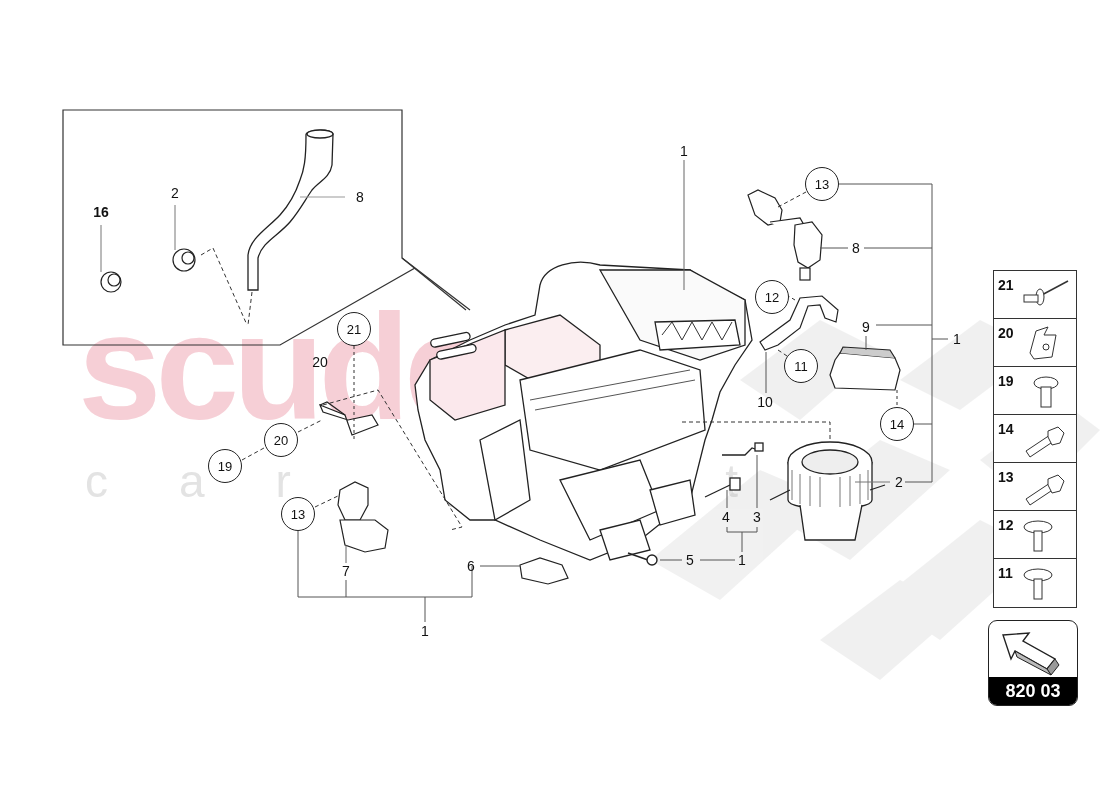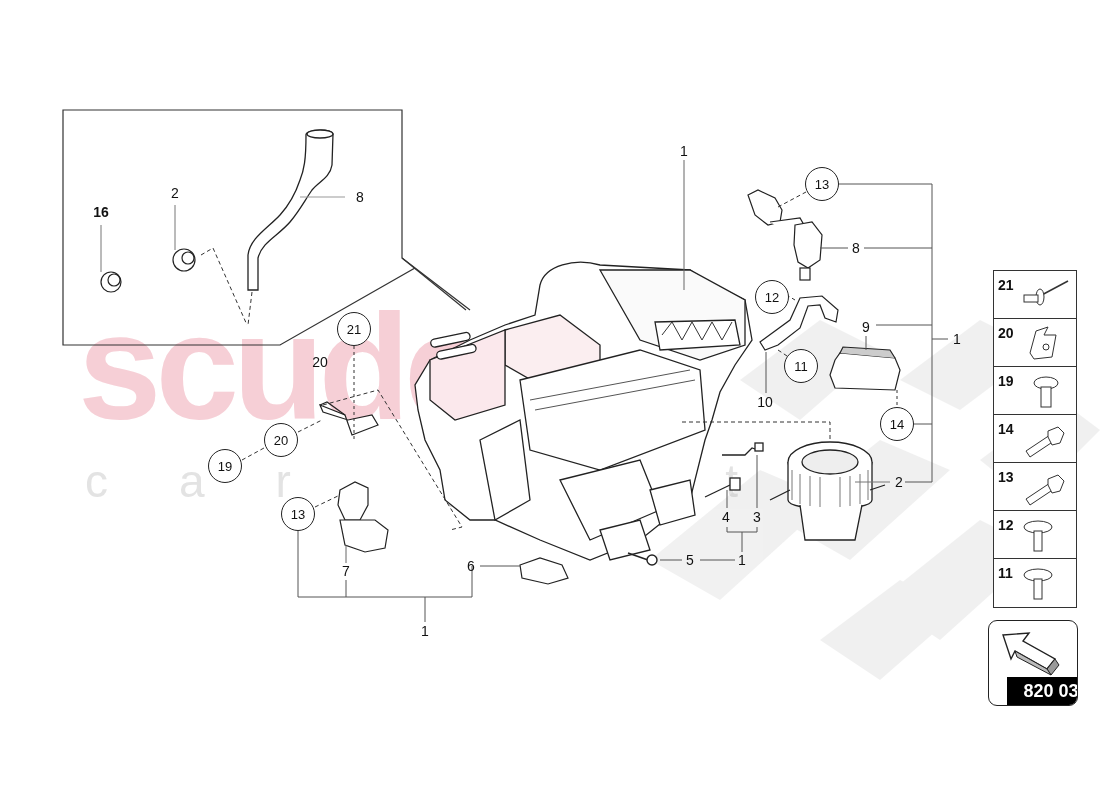--- a/index.html
+++ b/index.html
@@ -9,21 +9,21 @@
   .wm-small{position:absolute;left:85px;top:458px;font-family:"Liberation Sans",sans-serif;font-size:46px;letter-spacing:71px;color:#e3e3e3;line-height:1;z-index:0;}
   svg.diagram{position:absolute;left:0;top:0;z-index:1;}
   .lbl{position:absolute;z-index:2;font-size:14px;font-weight:400;color:#111;line-height:1;transform:translate(-50%,-50%);white-space:nowrap;}
   .circ{position:absolute;z-index:2;width:34px;height:34px;border:1.2px solid #222;border-radius:50%;background:#fff;display:flex;align-items:center;justify-content:center;font-size:13px;color:#111;transform:translate(-50%,-50%);box-sizing:border-box;}
   .legend{position:absolute;left:993px;top:270px;width:82px;z-index:2;border:1.3px solid #333;background:#fff;}
   .legend-row{position:relative;height:48px;border-bottom:1.3px solid #333;box-sizing:border-box;}
   .legend-row:last-child{border-bottom:none;}
   .legend-num{position:absolute;left:4px;top:6px;font-size:14px;font-weight:700;color:#111;}
   .legend-icon{position:absolute;left:24px;top:4px;}
   .nav-box{position:absolute;left:988px;top:620px;width:88px;height:84px;border:1.5px solid #222;border-radius:9px;background:#fff;overflow:hidden;z-index:2;}
-  .nav-code{position:absolute;left:0;bottom:0;width:100%;height:28px;background:#000;color:#fff;font-weight:700;font-size:18px;display:flex;align-items:center;justify-content:center;margin-left:18px;}
+  .nav-code{position:absolute;left:0;bottom:0;width:100%;height:28px;background:#000;color:#fff;font-weight:700;font-size:18px;display:flex;align-items:center;justify-content:center;}
   .nav-arrow{position:absolute;left:10px;top:8px;}
 </style>
 </head>
 <body>
 
 <div id="stage">
 
   <div class="wm-big">scuderia</div>
   <div class="wm-small">car parts</div>
 

